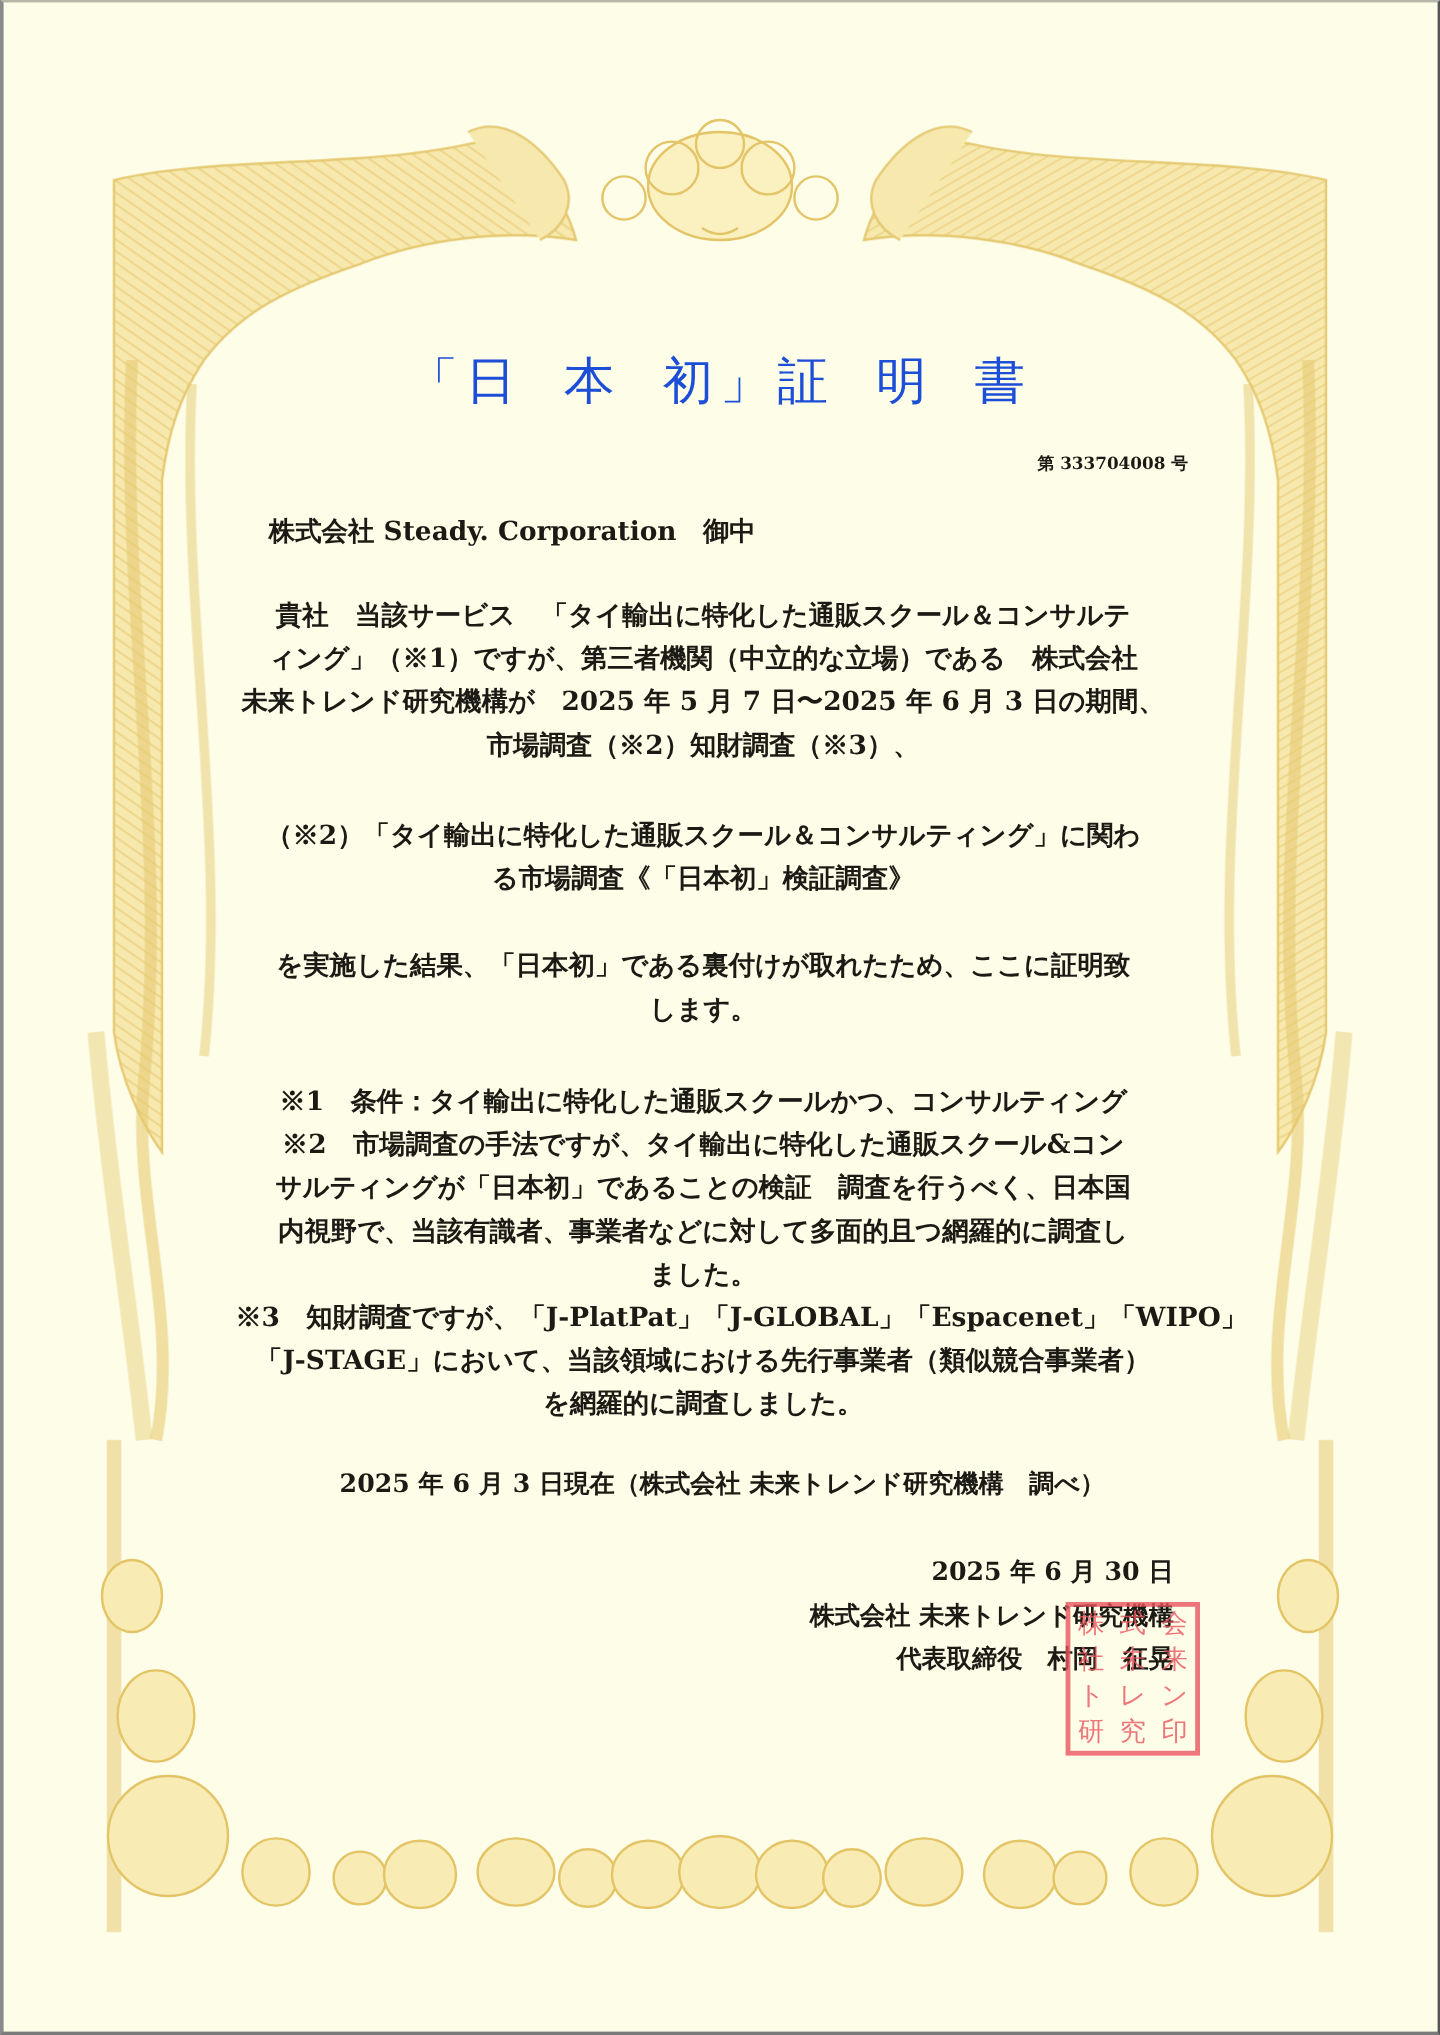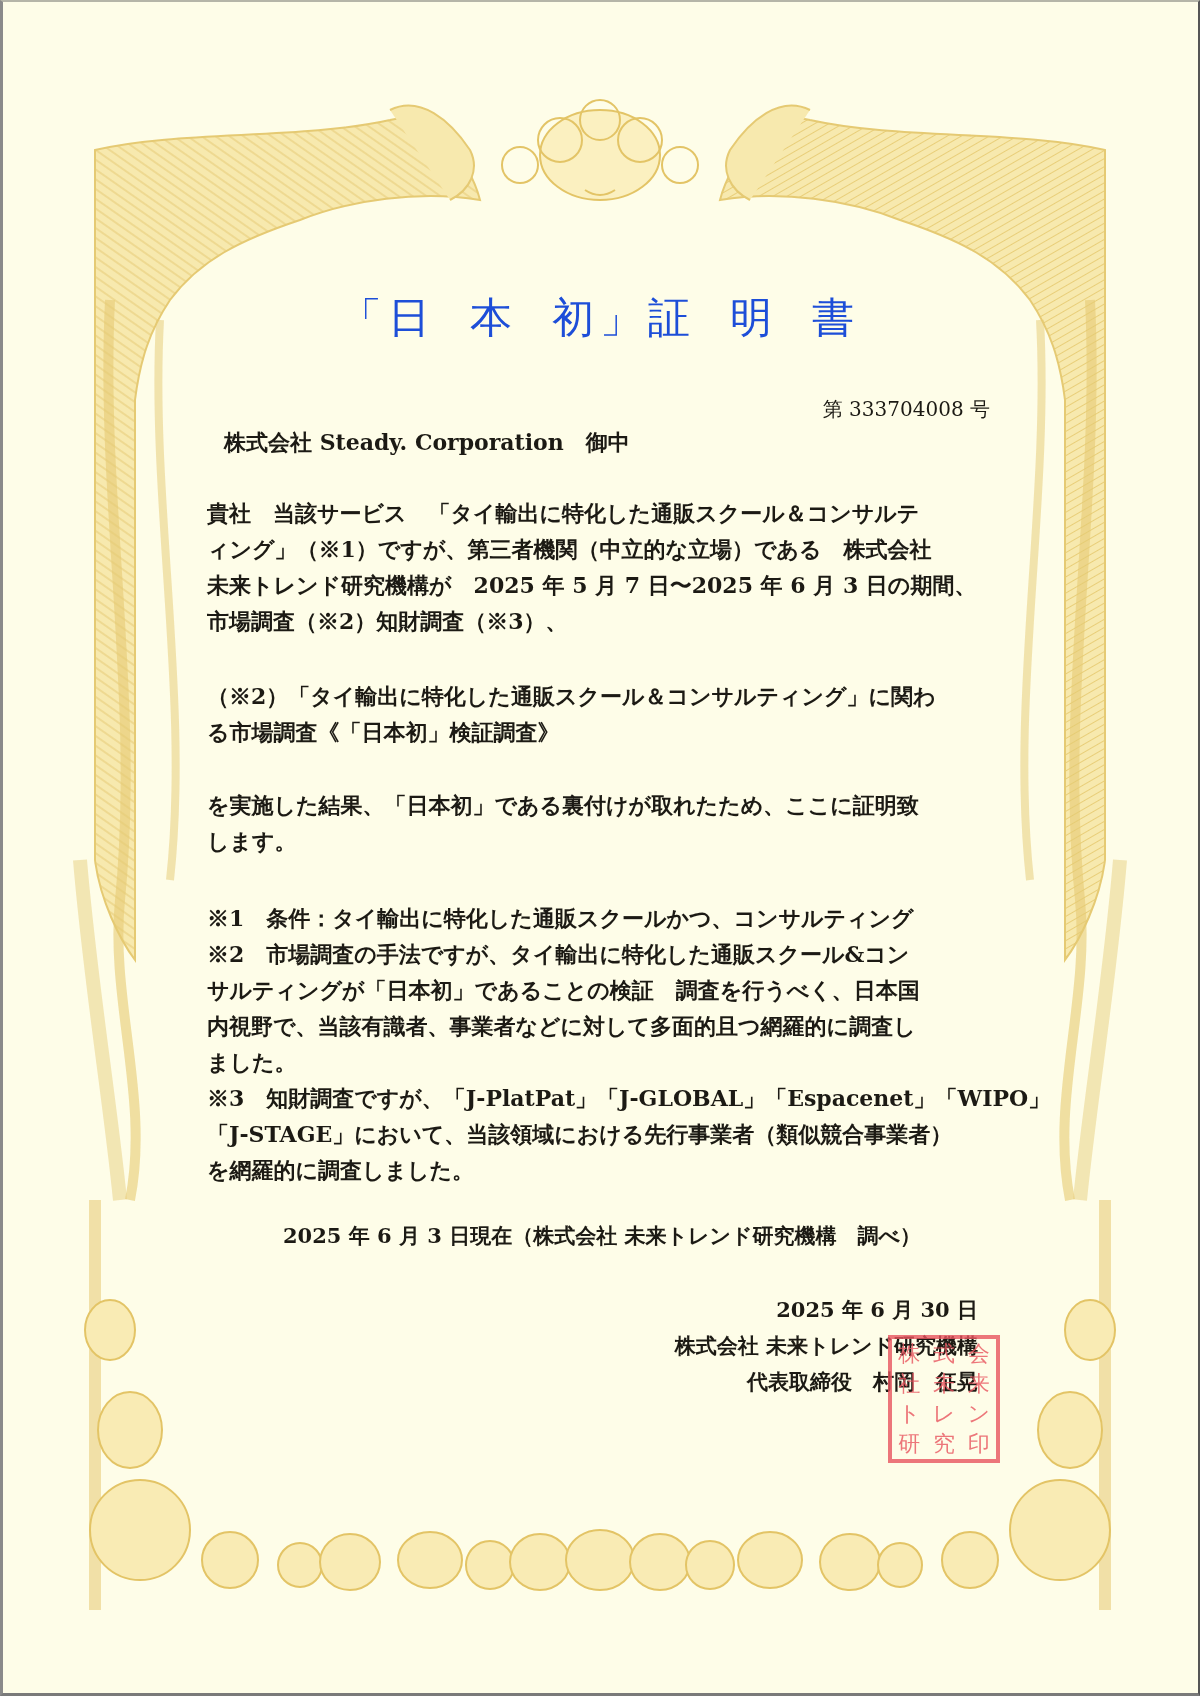--- a/index.html
+++ b/index.html
@@ -22,28 +22,28 @@
   .ornament svg { width: 1200px; height: 1696px; }
 
   .title {
     position: absolute; left: 0; right: 0; top: 290px;
     text-align: center; font-size: 42px; letter-spacing: 6px;
     font-family: "DejaVu Sans", "Liberation Sans", sans-serif;
     color: #1d4ed8;
   }
   .title span.gap { display: inline-block; width: 34px; }
   .cert-no {
-    position: absolute; right: 210px; top: 396px; font-size: 20px;
+    position: absolute; right: 210px; top: 378px; font-size: 14px; font-weight: bold;
   }
   .addressee {
     position: absolute; left: 208px; top: 428px; font-size: 22px; font-weight: bold; margin-left: 16px;
   }
   .body-block {
-    position: absolute; left: 207px; width: 780px;
-    font-size: 22px; line-height: 36px; font-weight: bold;
+    position: absolute; left: 196px; width: 780px;
+    font-size: 22px; line-height: 36px; font-weight: bold; text-align: center;
   }
   .p1 { top: 495px; }
   .p2 { top: 678px; }
   .p3 { top: 787px; }
   .notes { top: 900px; }
   .notes div { white-space: nowrap; }
   .as-of { position: absolute; left: 283px; top: 1222px; font-size: 21px; font-weight: bold; }
   .issue-date { position: absolute; right: 222px; top: 1296px; font-size: 21px; font-weight: bold; }
   .issuer { position: absolute; right: 222px; top: 1332px; font-size: 21px; font-weight: bold; }
   .rep { position: absolute; right: 222px; top: 1368px; font-size: 21px; font-weight: bold; }

